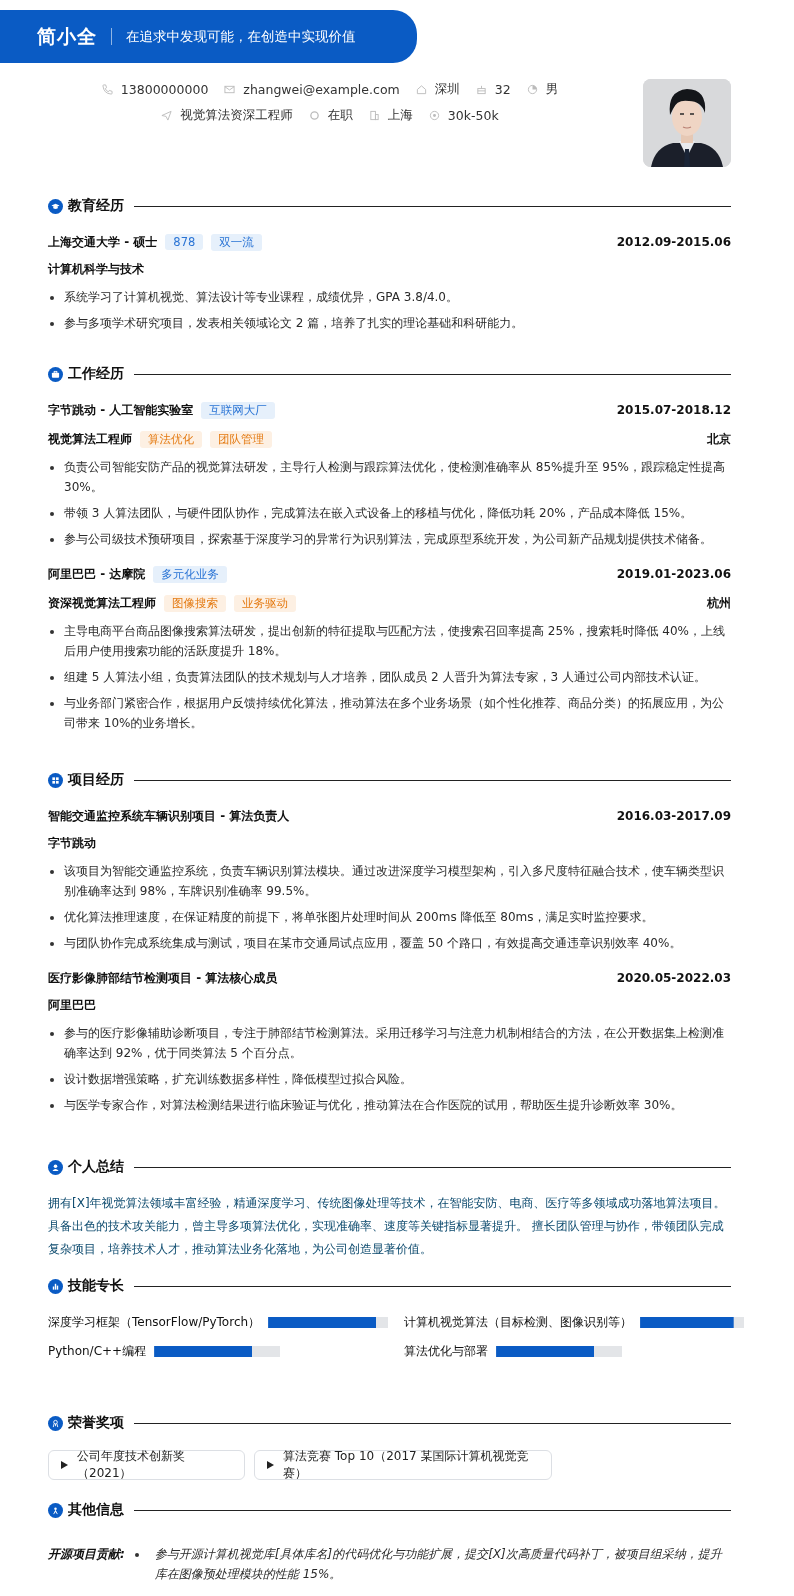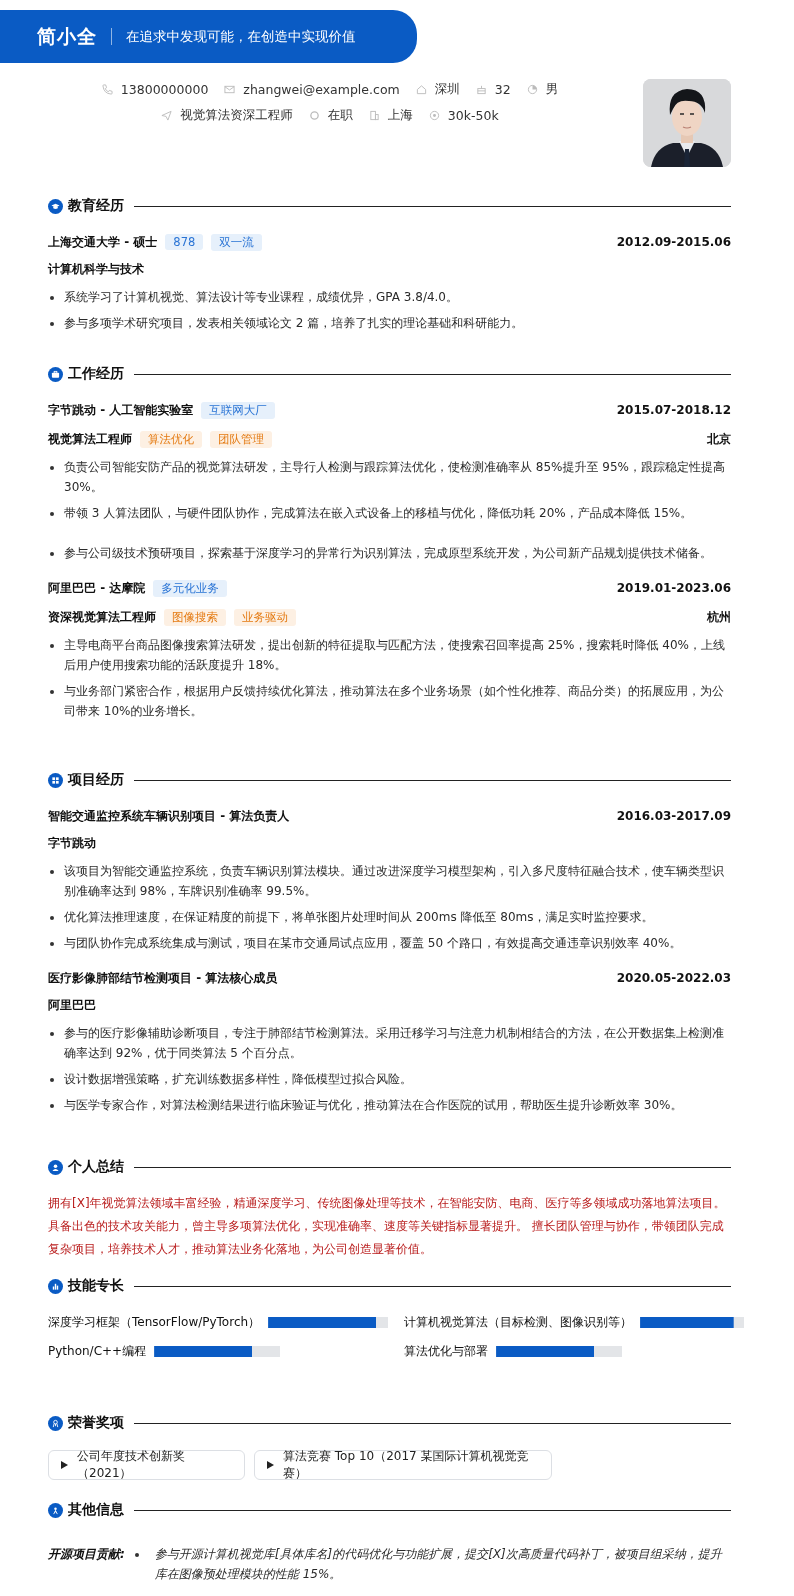--- a/index.html
+++ b/index.html
@@ -51,21 +51,21 @@
   .row { display: flex; justify-content: space-between; align-items: center; font-size: 12px; }
   .bold { font-weight: bold; color: #111; }
   .tag { display: inline-block; font-size: 11.5px; padding: 1px 8px; border-radius: 3px; margin-left: 8px; font-weight: normal; }
   .tag.blue { background: #e6f0fb; color: #2a74d5; }
   .tag.orange { background: #fdf0e3; color: #e47a12; }
 
   ul.bul { list-style: none; }
   ul.bul li { position: relative; padding-left: 16px; font-size: 12px; line-height: 20px; color: #2a2a2a; }
   ul.bul li::before { content: ""; position: absolute; left: 2px; top: 9px; width: 4px; height: 4px; background: #333; border-radius: 50%; }
 
-  .para { font-size: 12px; line-height: 20px; color: #b91c1c; }
+  .para { font-size: 12px; line-height: 20px; color: #0c4a6e; }
 
   .skill-grid { display: grid; grid-template-columns: 1fr 1fr; column-gap: 16px; row-gap: 12px; }
   .skill { display: flex; align-items: center; font-size: 12px; color: #111; }
   .skill .lbl { white-space: nowrap; margin-right: 8px; }
   .bar { position: relative; height: 11px; background: #e3e5e8; }
   .bar .fill { position: absolute; left: 0; top: 0; height: 100%; background: #0a5bc4; clip-path: polygon(0 0, 100% 0, calc(100% - 0px) 100%, 0 100%); }
   .bar .fill::after { content: ""; }
 
   .awards { display: flex; gap: 9px; }
   .award {
@@ -231,41 +231,42 @@
   <div class="row" style="margin-top:9px;height:20px;">
     <div style="display:flex;align-items:center;">
       <span class="bold">视觉算法工程师</span>
       <span class="tag orange">算法优化</span>
       <span class="tag orange">团队管理</span>
     </div>
     <span class="bold">北京</span>
   </div>
   <ul class="bul" style="margin-top:8px;">
     <li style="margin-bottom:6px;">负责公司智能安防产品的视觉算法研发，主导行人检测与跟踪算法优化，使检测准确率从 85%提升至 95%，跟踪稳定性提高 30%。</li>
-    <li style="margin-bottom:20px;">带领 3 人算法团队，与硬件团队协作，完成算法在嵌入式设备上的移植与优化，降低功耗 20%，产品成本降低 15%。</li>
+    <li style="margin-bottom:6px;">带领 3 人算法团队，与硬件团队协作，完成算法在嵌入式设备上的移植与优化，降低功耗 20%，产品成本降低 15%。</li>
     <li>参与公司级技术预研项目，探索基于深度学习的异常行为识别算法，完成原型系统开发，为公司新产品规划提供技术储备。</li>
   </ul>
 
   <div class="row" style="margin-top:15px;height:20px;">
     <div style="display:flex;align-items:center;">
       <span class="bold">阿里巴巴 - 达摩院</span>
       <span class="tag blue">多元化业务</span>
     </div>
     <span class="bold">2019.01-2023.06</span>
   </div>
   <div class="row" style="margin-top:9px;height:20px;">
     <div style="display:flex;align-items:center;">
       <span class="bold">资深视觉算法工程师</span>
       <span class="tag orange">图像搜索</span>
       <span class="tag orange">业务驱动</span>
     </div>
     <span class="bold">杭州</span>
   </div>
   <ul class="bul" style="margin-top:8px;">
     <li style="margin-bottom:6px;">主导电商平台商品图像搜索算法研发，提出创新的特征提取与匹配方法，使搜索召回率提高 25%，搜索耗时降低 40%，上线后用户使用搜索功能的活跃度提升 18%。</li>
+    <li style="margin-bottom:6px;">组建 5 人算法小组，负责算法团队的技术规划与人才培养，团队成员 2 人晋升为算法专家，3 人通过公司内部技术认证。</li>
     <li>与业务部门紧密合作，根据用户反馈持续优化算法，推动算法在多个业务场景（如个性化推荐、商品分类）的拓展应用，为公司带来 10%的业务增长。</li>
   </ul>
 </div>
 
 <div class="section" style="top:770px;">
   <div class="sec-head">
     <span class="sec-icon">
         <svg viewBox="0 0 10 10">
           <rect x="1.5" y="1.5" width="3" height="3" fill="#fff"></rect>
           <rect x="5.5" y="1.5" width="3" height="3" fill="#fff"></rect>

